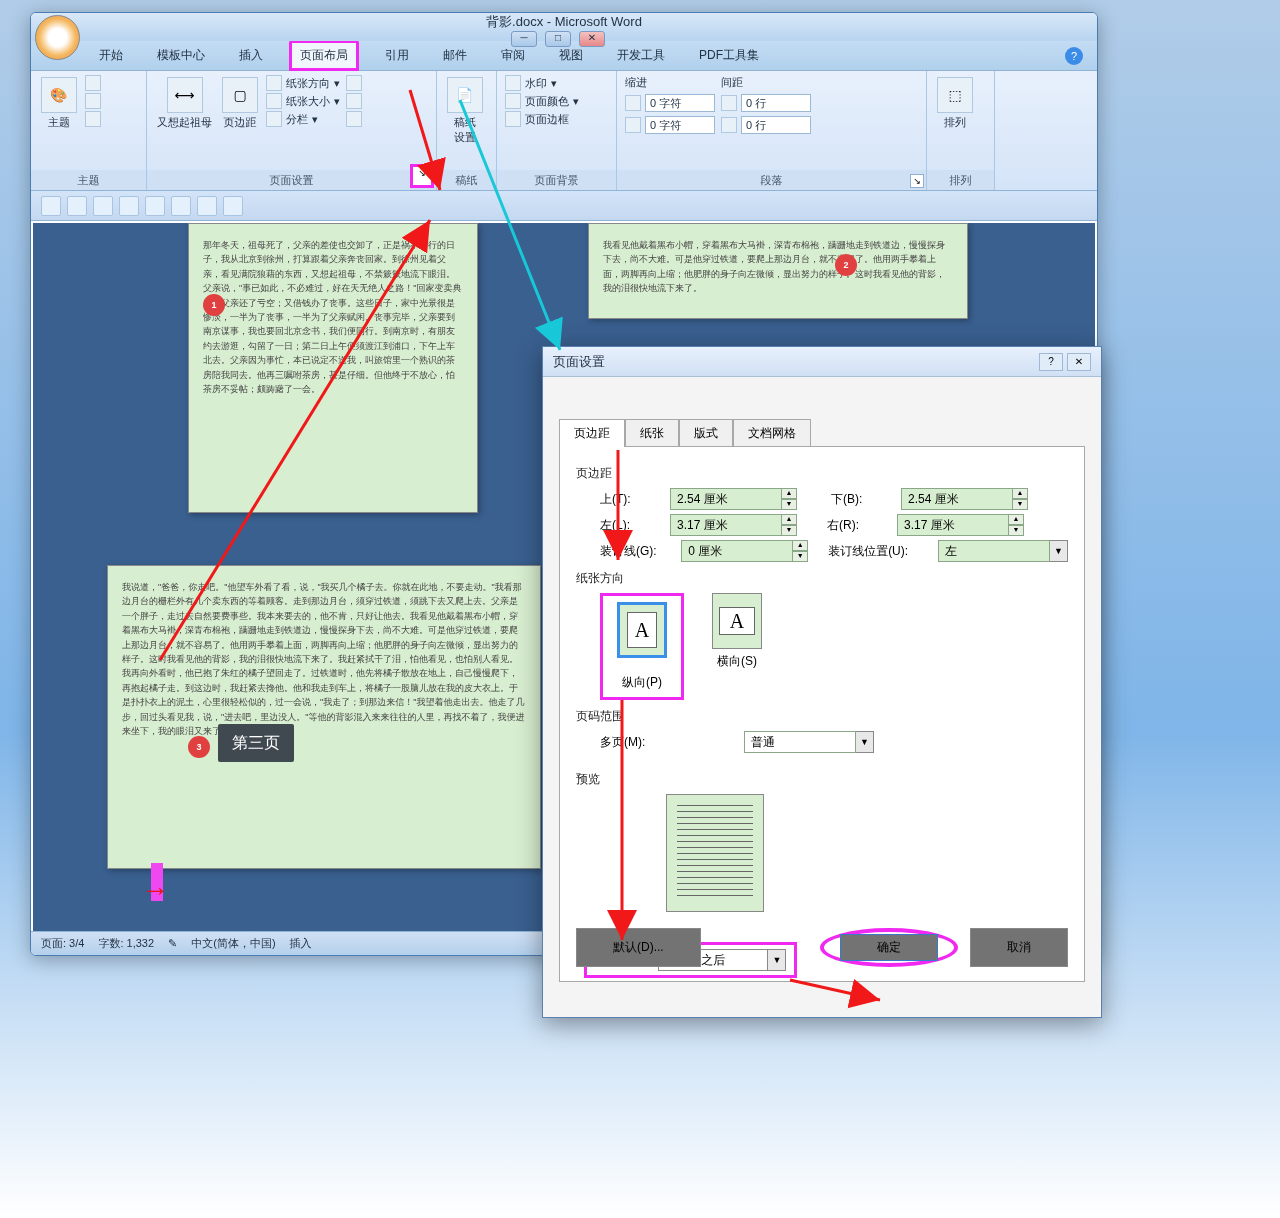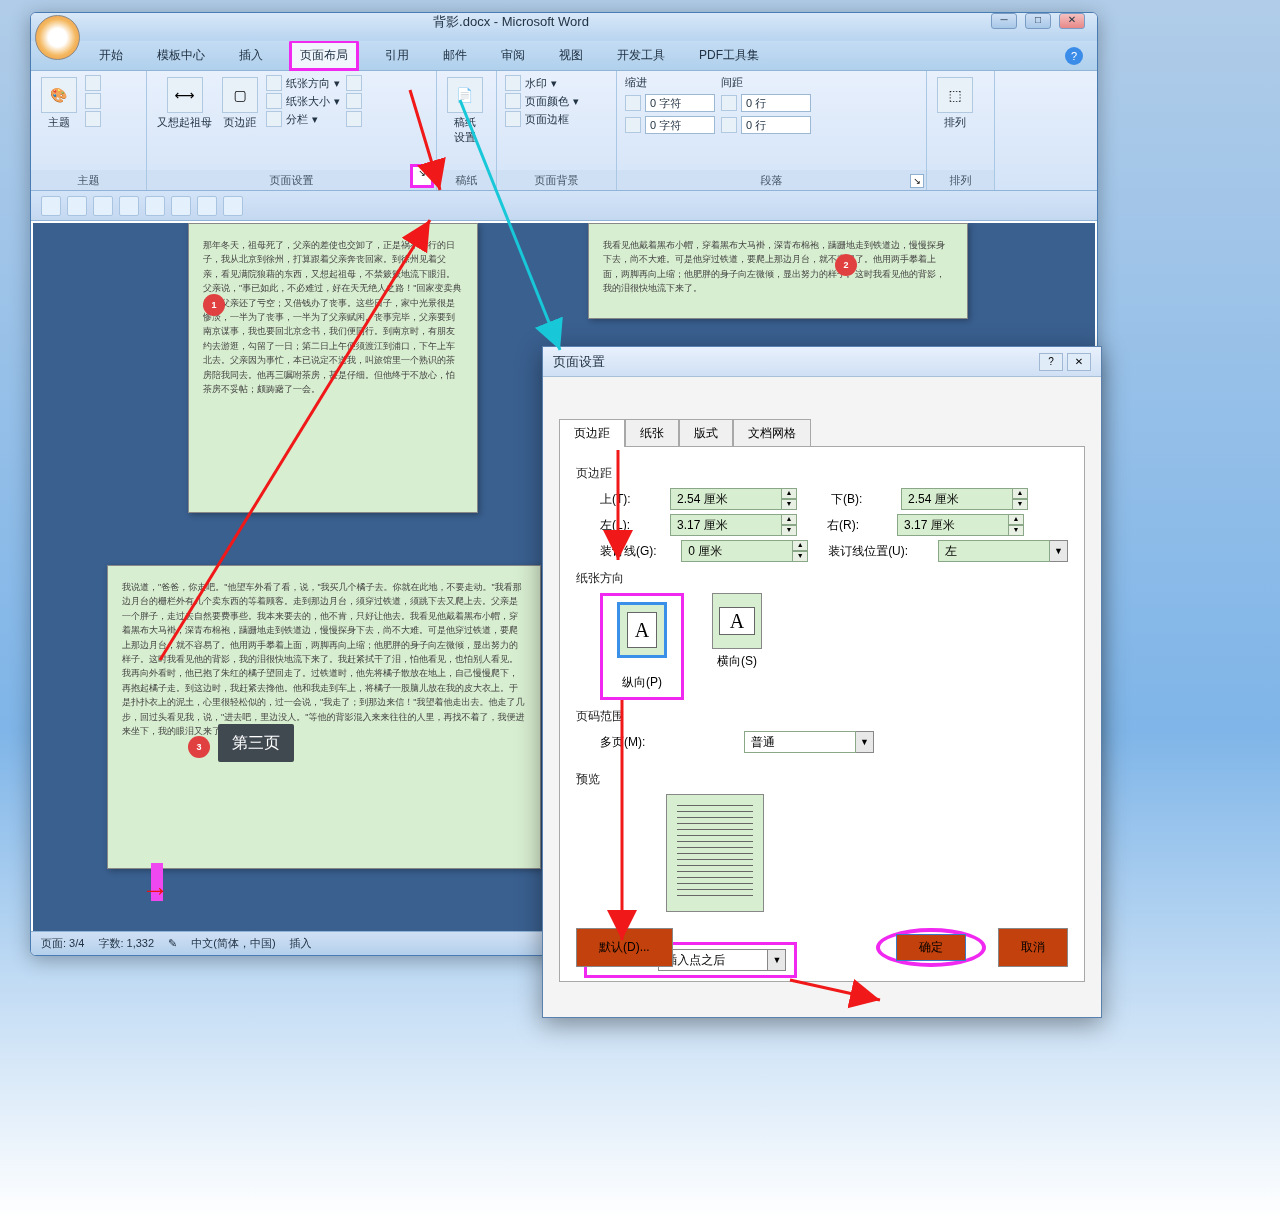--- a/index.html
+++ b/index.html
@@ -1,19 +1,19 @@
 <!DOCTYPE html>
 <html><head>
 <meta charset="utf-8">
 <style>
 * { box-sizing: border-box; margin: 0; padding: 0; }
 body { font-family: "Microsoft YaHei", Tahoma, sans-serif; font-size: 12px; background: linear-gradient(to bottom, #b0cce8, #7fb5e8 60%, #fff 100%); width: 1280px; height: 1218px; overflow: hidden; position: relative; }
 
 .window { position: absolute; left: 30px; top: 12px; width: 1068px; height: 944px; background: #fff; border: 1px solid #4a7cb4; border-radius: 6px; overflow: hidden; box-shadow: 0 4px 20px rgba(0,0,0,0.3); }
-.titlebar { height: 28px; background: linear-gradient(to bottom, #d8e8f8, #b8d4f0); display: flex; align-items: flex-start; position: relative; }
+.titlebar { height: 28px; background: linear-gradient(to bottom, #d8e8f8, #b8d4f0); display: flex; align-items: center; position: relative; flex-direction: column; }
 .office-btn { width: 45px; height: 45px; position: absolute; left: 4px; top: 2px; background: radial-gradient(circle, #fff 30%, #f4b860 60%, #e88c3c); border-radius: 50%; border: 1px solid #888; z-index: 5; }
 .title-text { flex: 1; text-align: center; color: #234; font-size: 13px; }
 .win-controls { display: flex; gap: 8px; margin-right: 12px; }
 .win-btn { width: 26px; height: 16px; background: linear-gradient(#d0e0f4,#a8c8e8); border: 1px solid #7a9cc4; border-radius: 3px; text-align: center; line-height: 12px; font-size: 10px; color: #234; }
 .win-btn.close { background: linear-gradient(#f4c0c0,#e88888); }
 
 .tabs-row { height: 30px; background: linear-gradient(#c4dcf4,#b0d0ec); display: flex; align-items: center; padding-left: 60px; gap: 18px; border-bottom: 1px solid #8fb4d8; }
 .tab { padding: 4px 8px; color: #234; cursor: pointer; }
 .tab.active { background: #f0f6fc; border: 1px solid #8fb4d8; border-bottom: none; border-radius: 3px 3px 0 0; }
 .tab.highlighted { border: 3px solid #f028f0; }
@@ -70,21 +70,21 @@
 .orient-icon.land .pg { width: 36px; height: 28px; }
 .orient-btn.selected .orient-icon { border: 3px solid #3a90e8; }
 .orient-hl { border: 3px solid #f028f0; padding: 6px; display: inline-block; }
 .preview-box { width: 98px; height: 118px; background: #d8eed0; border: 1px solid #888; margin-left: 90px; padding: 10px; }
 .preview-lines { background: repeating-linear-gradient(#666, #666 1px, transparent 1px, transparent 6px); width: 100%; height: 100%; }
 .apply-row { display: flex; align-items: center; gap: 8px; margin-left: 8px; margin-top: 30px; }
 .apply-hl { border: 3px solid #f028f0; padding: 4px 8px; display: inline-flex; align-items: center; gap: 8px; }
 .combo { width: 110px; height: 22px; background: #fff; border: 1px solid #888; display: flex; align-items: center; padding: 0 6px; }
 .combo-arrow { width: 18px; height: 22px; border: 1px solid #888; border-left: none; background: #e8e8e8; text-align: center; line-height: 20px; font-size: 9px; }
 .dlg-buttons { display: flex; gap: 12px; position: absolute; bottom: 14px; left: 16px; right: 16px; }
-.dlg-btn { padding: 4px 22px; background: #c2410c; border: 1px solid #888; font-size: 12px; }
+.dlg-btn { padding: 4px 36px; background: #737373; border: 1px solid #888; font-size: 12px; }
 .ok-hl { border: 4px solid #f028f0; border-radius: 50%; padding: 2px 16px; display: inline-block; }
 
 .arrow { position: absolute; pointer-events: none; }
 .red-arrow1 { left: 108px; top: 648px; font-size: 28px; color: #f01010; }
 .pink-bar { position: absolute; left: 118px; top: 640px; width: 12px; height: 38px; background: #f048f0; }
 svg.arrows { position: absolute; left: 0; top: 0; pointer-events: none; }
 </style>
 </head>
 <body>
 

